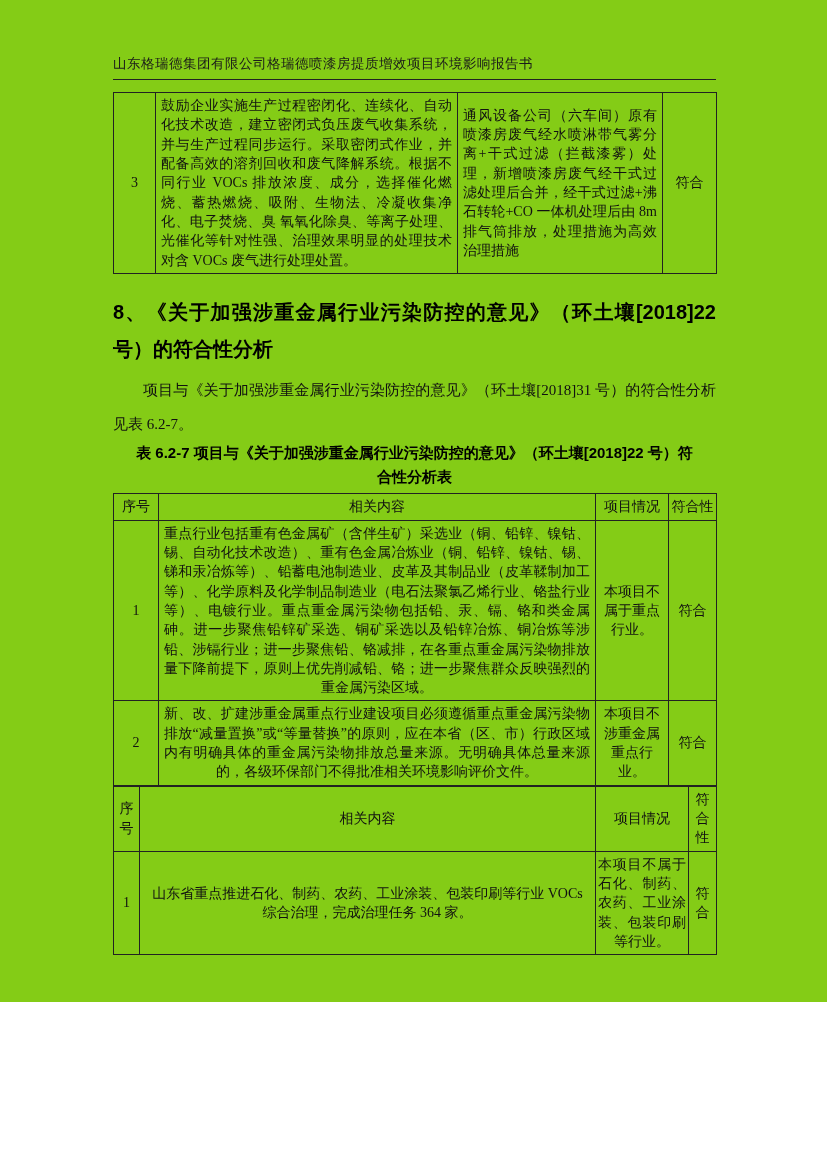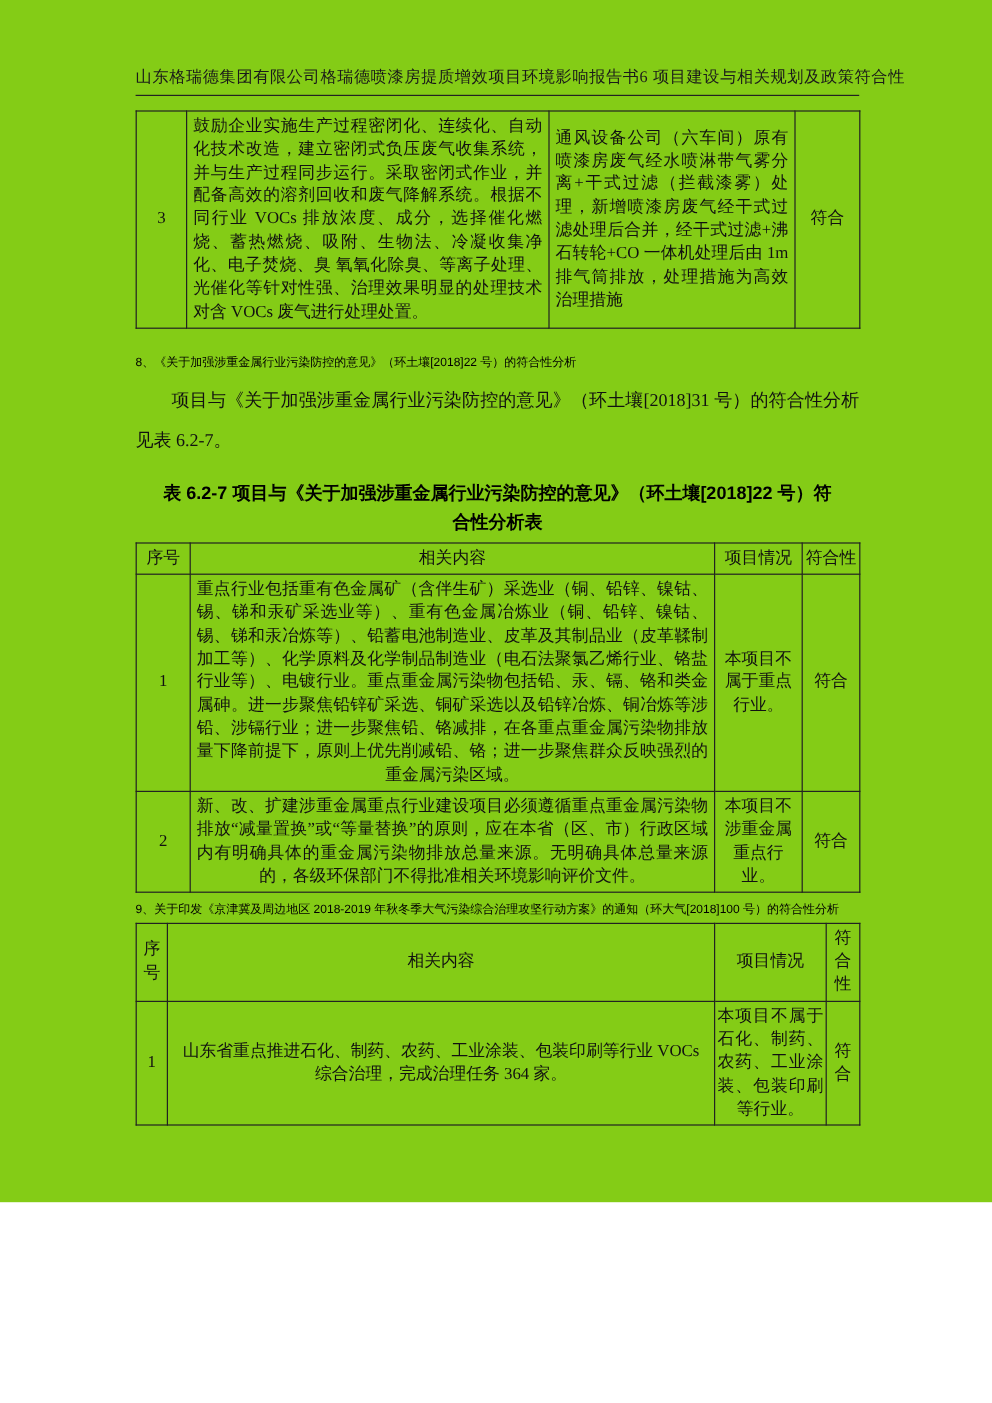--- a/index.html
+++ b/index.html
@@ -45,42 +45,42 @@
     font-weight: normal;
     line-height: 1.38;
   }
   .c  { text-align: center; }
   .jl { text-align: justify; }               
   .jc { text-align: justify; text-align-last: center; } 
   .tight { padding: 3px 2px !important; }
   
   .h2 {
     font-family: "Liberation Sans", "DejaVu Sans", sans-serif;
-    font-weight: normal;
-    font-size: 10px;
+    font-weight: bold;
+    font-size: 20px;
     line-height: 1.85;
     margin-top: 20px;
     color: #000;
     text-align: justify;
   }
   .para {
     font-size: 15px;
     line-height: 2.25;
     text-indent: 2em;
     text-align: justify;
     margin-top: 6px;
     color: #111;
   }
   .caption {
     font-family: "Liberation Sans", "DejaVu Sans", sans-serif;
     font-weight: bold;
     font-size: 15px;
     line-height: 1.6;
     text-align: center;
-    margin-top: 14px;
+    margin-top: 0;
     margin-bottom: 4px;
     color: #000;
   }
   .mt1 { margin-top: 10px; }
   
   .pg-footer-line {
     position: absolute;
     left: 113px;
     width: 603px;
     top: 1091px;
@@ -106,35 +106,34 @@
   }
 </style>
 </head>
 <body>
 
 <div class="page">
   <div class="content">
 
     <div class="pg-header">
       <span>山东格瑞德集团有限公司格瑞德喷漆房提质增效项目环境影响报告书</span>
-      <span>6 项目建设与相关规划及政策符合性</span>
     </div>
 
     <table class="t" style="margin-top:12px;">
       <colgroup>
           <col style="width:42px">
           <col style="width:302px">
           <col style="width:205px">
           <col style="width:54px">
         </colgroup>
       <tbody>
           <tr>
         <td class="c">3</td>
         <td class="jl">鼓励企业实施生产过程密闭化、连续化、自动化技术改造，建立密闭式负压废气收集系统，并与生产过程同步运行。采取密闭式作业，并配备高效的溶剂回收和废气降解系统。根据不同行业 VOCs 排放浓度、成分，选择催化燃烧、蓄热燃烧、吸附、生物法、冷凝收集净化、电子焚烧、臭 氧氧化除臭、等离子处理、光催化等针对性强、治理效果明显的处理技术对含 VOCs 废气进行处理处置。</td>
-        <td class="jl">通风设备公司（六车间）原有喷漆房废气经水喷淋带气雾分离+干式过滤（拦截漆雾）处理，新增喷漆房废气经干式过滤处理后合并，经干式过滤+沸石转轮+CO 一体机处理后由 1m 排气筒排放，处理措施为高效治理措施</td>
+        <td class="jl">通风设备公司（六车间）原有喷漆房废气经水喷淋带气雾分离+干式过滤（拦截漆雾）处理，新增喷漆房废气经干式过滤处理后合并，经干式过滤+沸石转轮+CO 一体机处理后由 8m 排气筒排放，处理措施为高效治理措施</td>
         <td class="c">符合</td>
       </tr>
     </tbody>
       </table>
 
     <div class="h2">8、《关于加强涉重金属行业污染防控的意见》（环土壤[2018]22 号）的符合性分析</div>
     <div class="para">项目与《关于加强涉重金属行业污染防控的意见》（环土壤[2018]31 号）的符合性分析见表 6.2-7。</div>
 
     <div class="caption" style="width:560px;margin-left:auto;margin-right:auto;">表 6.2-7 项目与《关于加强涉重金属行业污染防控的意见》（环土壤[2018]22 号）符合性分析表</div>
 
@@ -147,34 +146,33 @@
         </colgroup>
       <tbody>
           <tr>
         <th class="c">序号</th>
         <th class="c">相关内容</th>
         <th class="c tight">项目情况</th>
         <th class="c tight">符合性</th>
       </tr>
       <tr>
         <td class="c">1</td>
-        <td class="jc">重点行业包括重有色金属矿（含伴生矿）采选业（铜、铅锌、镍钴、锡、锑和汞矿采选业等）、重有色金属冶炼业（铜、铅锌、镍钴、锡、锑和汞冶炼等）、铅蓄电池制造业、皮革及其制品业（皮革鞣制加工等）、化学原料及化学制品制造业（电石法聚氯乙烯行业、铬盐行业等）、电镀行业。重点重金属污染物包括铅、汞、镉、铬和类金属砷。进一步聚焦铅锌矿采选、铜矿采选以及铅锌冶炼、铜冶炼等涉铅、涉镉行业；进一步聚焦铅、铬减排，在各重点重金属污染物排放量下降前提下，原则上优先削减铅、铬；进一步聚焦群众反映强烈的重金属污染区域。</td>
+        <td class="jc">重点行业包括重有色金属矿（含伴生矿）采选业（铜、铅锌、镍钴、锡、自动化技术改造）、重有色金属冶炼业（铜、铅锌、镍钴、锡、锑和汞冶炼等）、铅蓄电池制造业、皮革及其制品业（皮革鞣制加工等）、化学原料及化学制品制造业（电石法聚氯乙烯行业、铬盐行业等）、电镀行业。重点重金属污染物包括铅、汞、镉、铬和类金属砷。进一步聚焦铅锌矿采选、铜矿采选以及铅锌冶炼、铜冶炼等涉铅、涉镉行业；进一步聚焦铅、铬减排，在各重点重金属污染物排放量下降前提下，原则上优先削减铅、铬；进一步聚焦群众反映强烈的重金属污染区域。</td>
         <td class="c tight">本项目不属于重点行业。</td>
         <td class="c">符合</td>
       </tr>
       <tr>
         <td class="c">2</td>
         <td class="jc">新、改、扩建涉重金属重点行业建设项目必须遵循重点重金属污染物排放“减量置换”或“等量替换”的原则，应在本省（区、市）行政区域内有明确具体的重金属污染物排放总量来源。无明确具体总量来源的，各级环保部门不得批准相关环境影响评价文件。</td>
         <td class="c tight">本项目不涉重金属重点行业。</td>
         <td class="c">符合</td>
       </tr>
     </tbody>
       </table>
 
-    <div class="h2" style="margin-top:6px;">9、关于印发《京津冀及周边地区 2018-2019 年秋冬季大气污染综合治理攻坚行动方案》的通知（环大气[2018]100 号）的符合性分析</div>
 
 
     <table class="t">
       <colgroup>
           <col style="width:26px">
           <col style="width:456px">
           <col style="width:93px">
           <col style="width:28px">
         </colgroup>
       <tbody>

